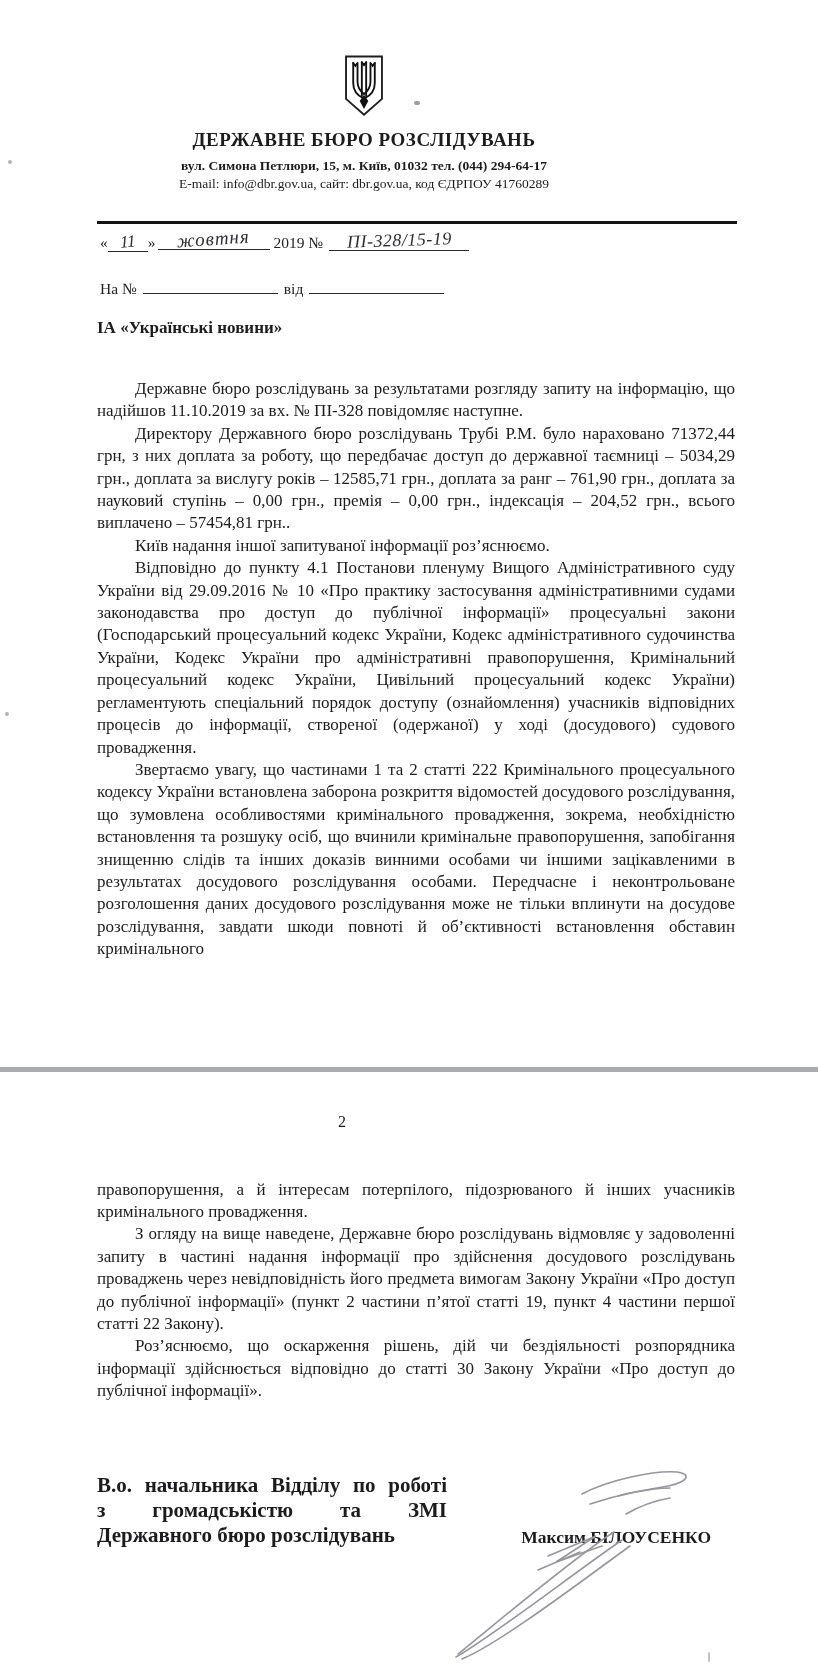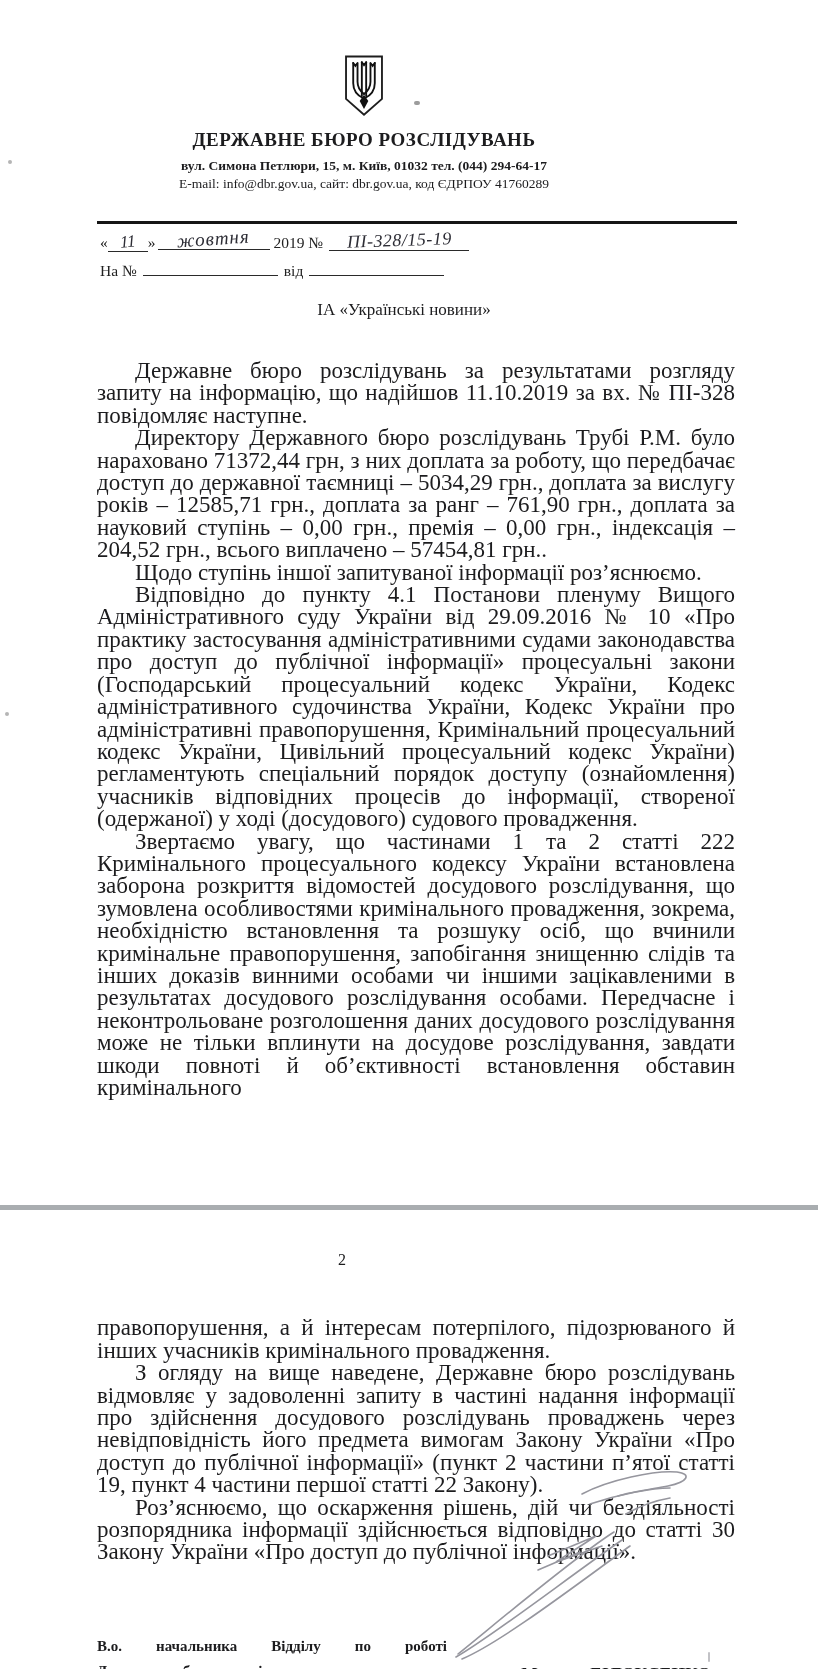--- a/index.html
+++ b/index.html
@@ -14,50 +14,50 @@
   .letterhead{padding-top:54px;position:relative;left:22px;text-align:center;}
   .emblem{display:block;margin:0 auto;width:46px;height:64px;}
   .org-title{margin-top:11px;font-size:19px;font-weight:bold;letter-spacing:.5px;}
   .org-address{margin-top:7px;font-size:13.5px;font-weight:bold;}
   .org-contact{margin-top:2px;font-size:13.5px;}
 
   .header-rule{width:640px;height:3px;background:#151515;margin:29px 0 0 97px;}
 
   
   .ref{margin:7px 0 0 100px;font-size:15.5px;color:#222;}
-  .ref-line2{margin-top:5px;}
+  .ref-line2{margin-top:23px;}
   .blank{display:inline-block;border-bottom:1.5px solid #2a2a2a;text-align:center;vertical-align:baseline;height:18px;}
   .blank.day{width:40px;}
   .blank.month{width:112px;margin-left:2px;}
   .blank.num{width:140px;margin-left:6px;}
   .blank.reply{width:135px;margin:0 6px;}
   .hw{display:inline-block;font-style:italic;color:#2e2e36;
       font-family:"Liberation Serif",serif;}
   .hw.day{font-size:17px;transform:rotate(-5deg) translateY(-1px);}
   .hw.month{font-size:19px;letter-spacing:1px;transform:rotate(-4deg) translateY(-3px);}
   .hw.num{font-size:18px;letter-spacing:.5px;transform:rotate(-2deg) translateY(-2px);}
 
   
-  .addressee{width:640px;margin:20px 0 0 97px;text-align:center;padding-right:26px;
-             box-sizing:border-box;font-weight:normal;font-size:17px;}
+  .addressee{width:640px;margin:20px 0 0 97px;text-align:left;padding-right:26px;
+             box-sizing:border-box;font-weight:bold;font-size:17px;}
 
   
   .page-body{width:638px;margin:0 0 0 97px;}
   .page-body.first{margin-top:40px;}
-  .page-body p{margin:0;font-size:23px;line-height:22.4px;text-align:justify;text-indent:38px;}
+  .page-body p{margin:0;font-size:17px;line-height:22.4px;text-align:justify;text-indent:38px;}
   .page-body p.cont{text-indent:0;margin-top:48px;}
 
   
   .page-separator{width:818px;height:5px;background:#a9adb0;margin-top:106px;}
   .page-number{text-align:center;font-size:16px;margin-top:41px;}
   .page-body.second{margin-top:21px;}
 
   
   .sig-block{width:640px;margin:70px 0 0 97px;display:flex;justify-content:space-between;align-items:flex-end;}
-  .sig-left{width:350px;font-weight:bold;font-size:15px;line-height:25px;}
+  .sig-left{width:350px;font-weight:bold;font-size:21px;line-height:25px;}
   .sig-left .jline{text-align:justify;text-align-last:justify;}
   .sig-name{font-weight:bold;font-size:17.5px;margin-right:26px;white-space:nowrap;}
   .sig-svg{position:absolute;left:430px;top:1452px;width:300px;height:212px;pointer-events:none;}
 
   
   .artifact{position:absolute;background:#b5b5b5;border-radius:50%;}
   .a1{left:8px;top:160px;width:4px;height:4px;}
   .a2{left:5px;top:712px;width:4px;height:4px;}
   .a3{left:414px;top:101px;width:6px;height:4px;background:#9c9c9c;border-radius:2px;}
   .a4{left:708px;top:1652px;width:2px;height:10px;background:#c2c2c6;border-radius:1px;}
@@ -103,37 +103,38 @@
     <div class="ref-line2">
       <span>На №</span><span class="blank reply"></span><span>від</span><span class="blank reply"></span>
     </div>
   </div>
 
   <div class="addressee">ІА «Українські новини»</div>
 
   <div class="page-body first">
     <p>Державне бюро розслідувань за результатами розгляду запиту на інформацію, що надійшов 11.10.2019 за вх. № ПІ-328 повідомляє наступне.</p>
     <p>Директору Державного бюро розслідувань Трубі Р.М. було нараховано 71372,44 грн, з них доплата за роботу, що передбачає доступ до державної таємниці – 5034,29 грн., доплата за вислугу років – 12585,71 грн., доплата за ранг – 761,90 грн., доплата за науковий ступінь – 0,00 грн., премія – 0,00 грн., індексація – 204,52 грн., всього виплачено – 57454,81 грн..</p>
-    <p>Щодо ступінь іншої запитуваної інформації роз’яснюємо.</p>
+    <p>Київ надання іншої запитуваної інформації роз’яснюємо.</p>
     <p>Відповідно до пункту 4.1 Постанови пленуму Вищого Адміністративного суду України від 29.09.2016 № 10 «Про практику застосування адміністративними судами законодавства про доступ до публічної інформації» процесуальні закони (Господарський процесуальний кодекс України, Кодекс адміністративного судочинства України, Кодекс України про адміністративні правопорушення, Кримінальний процесуальний кодекс України, Цивільний процесуальний кодекс України) регламентують спеціальний порядок доступу (ознайомлення) учасників відповідних процесів до інформації, створеної (одержаної) у ході (досудового) судового провадження.</p>
     <p>Звертаємо увагу, що частинами 1 та 2 статті 222 Кримінального процесуального кодексу України встановлена заборона розкриття відомостей досудового розслідування, що зумовлена особливостями кримінального провадження, зокрема, необхідністю встановлення та розшуку осіб, що вчинили кримінальне правопорушення, запобігання знищенню слідів та інших доказів винними особами чи іншими зацікавленими в результатах досудового розслідування особами. Передчасне і неконтрольоване розголошення даних досудового розслідування може не тільки вплинути на досудове розслідування, завдати шкоди повноті й об’єктивності встановлення обставин кримінального</p>
   </div>
 
   <div class="page-separator"></div>
   <div class="page-number">2</div>
 
   <div class="page-body second">
     <p class="cont">правопорушення, а й інтересам потерпілого, підозрюваного й інших учасників кримінального провадження.</p>
     <p>З огляду на вище наведене, Державне бюро розслідувань відмовляє у задоволенні запиту в частині надання інформації про здійснення досудового розслідувань проваджень через невідповідність його предмета вимогам Закону України «Про доступ до публічної інформації» (пункт 2 частини п’ятої статті 19, пункт 4 частини першої статті 22 Закону).</p>
     <p>Роз’яснюємо, що оскарження рішень, дій чи бездіяльності розпорядника інформації здійснюється відповідно до статті 30 Закону України «Про доступ до публічної інформації».</p>
   </div>
 
   <div class="sig-block">
     <div class="sig-left">
       <div class="jline">В.о. начальника Відділу по роботі</div>
+      <div class="jline">з громадськістю та ЗМІ</div>
       <div>Державного бюро розслідувань</div>
     </div>
     <div class="sig-name">Максим БІЛОУСЕНКО</div>
   </div>
 
   <svg class="sig-svg" viewBox="0 0 300 212">
     <g stroke="#96969e" stroke-width="1.6" fill="none" stroke-linecap="round">
       <path d="M152,42 C178,28 225,18 247,20 C262,22 258,30 238,34 C222,37 200,40 188,44"></path>
       <path d="M160,52 C190,42 222,36 240,36"></path>
       <path d="M196,62 C210,54 228,48 240,46"></path>

